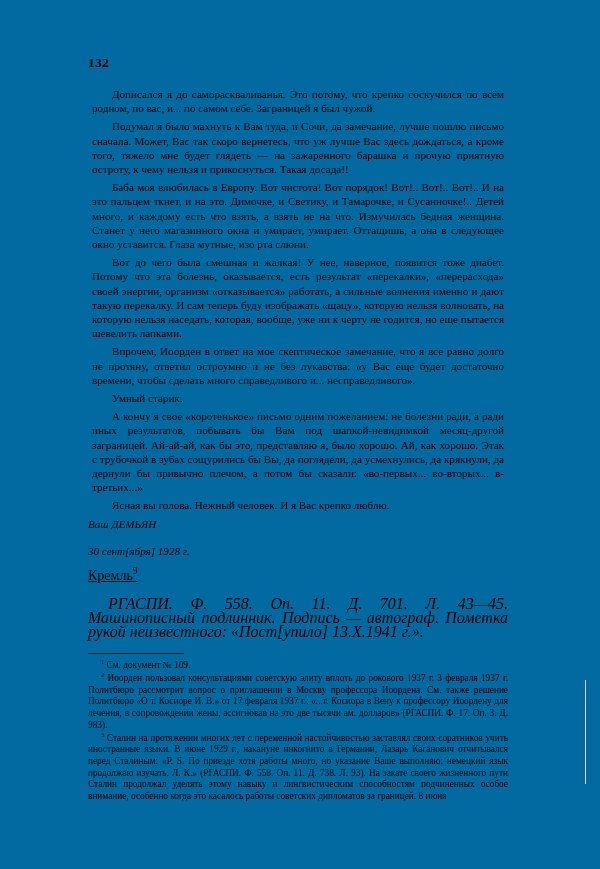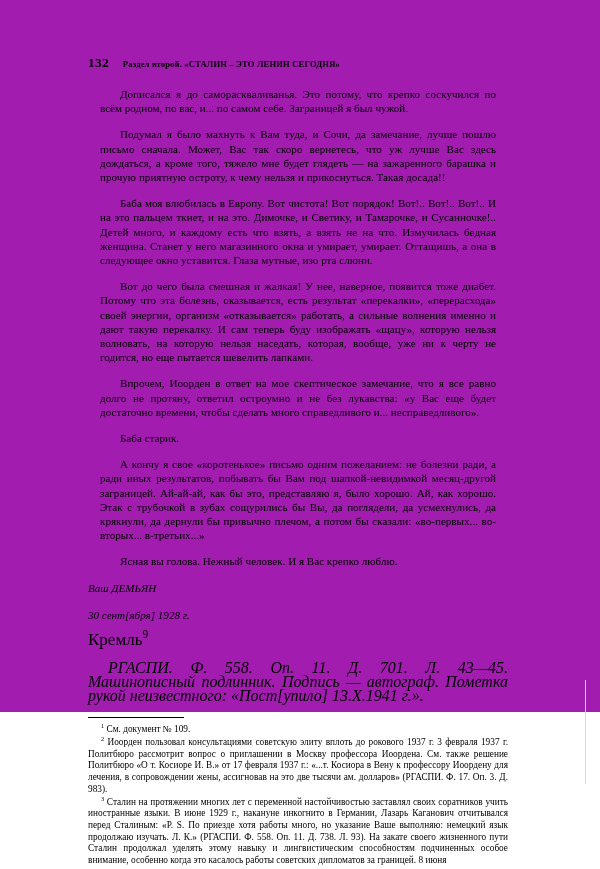--- a/index.html
+++ b/index.html
@@ -12,22 +12,22 @@
     height: 869px;
     position: relative;
     font-family: "Liberation Serif", serif;
     color: #000000;
     overflow: hidden;
   }
   .page {
     position: absolute;
     left: 0; top: 0;
     width: 600px;
-    height: 712px;
-    background: #a21caf;
+    height: 869px;
+    background: #0369a1;
   }
   .content {
     position: absolute;
     left: 88px;
     top: 55px;
     width: 420px;
   }
   .header-row {
     display: flex;
     align-items: baseline;
@@ -42,21 +42,21 @@
   .running-head {
     font-size: 8.6px;
     font-weight: bold;
     letter-spacing: 0.15px;
     text-transform: none;
   }
   p.body {
     font-size: 11.1px;
     line-height: 14.2px;
     text-align: justify;
-    margin: 12px;
+    margin: 4px;
     text-indent: 20px;
     hyphens: auto;
     -webkit-hyphens: auto;
   }
   .signature {
     font-size: 11.1px;
     line-height: 14.2px;
     text-align: left;
     margin: 3px 0 0 0;
     font-style: italic;
@@ -65,24 +65,25 @@
     font-style: italic;
   }
   .date-line {
     font-size: 11.1px;
     line-height: 14.2px;
     font-style: italic;
     margin: 13px 0 0 0;
     text-indent: 0;
   }
   .place-line {
-    font-size: 17px;
+    font-size: 14px;
     line-height: 14.2px;
     margin: 11px 0 0 0;
     text-indent: 0;
+    text-decoration: underline;
   }
   .archive {
     font-size: 16px;
     line-height: 14px;
     font-style: italic;
     text-align: justify;
     margin: 14px 0 0 0;
     text-indent: 20px;
   }
   .rule {
@@ -119,29 +120,28 @@
 </style>
 </head>
 <body>
 
 <div class="page">
 
   <div class="content">
 
     <div class="header-row">
       <div class="folio">132</div>
-      <div class="running-head">Раздел второй. «СТАЛИН – ЭТО ЛЕНИН СЕГОДНЯ»</div>
     </div>
 
     <p class="body">Дописался я до самораскваливанья. Это потому, что крепко соскучился по всём родном, по вас, и... по самом себе. Заграницей я был чужой.</p>
     <p class="body">Подумал я было махнуть к Вам туда, и Сочи, да замечание, лучше пошлю письмо сначала. Может, Вас так скоро вернетесь, что уж лучше Вас здесь дождаться, а кроме того, тяжело мне будет глядеть — на зажаренного барашка и прочую приятную остроту, к чему нельзя и прикоснуться. Такая досада!!</p>
     <p class="body">Баба моя влюбилась в Европу. Вот чистота! Вот порядок! Вот!.. Вот!.. Вот!.. И на это пальцем ткнет, и на это. Димочке, и Светику, и Тамарочке, и Сусанночке!.. Детей много, и каждому есть что взять, а взять не на что. Измучилась бедная женщина. Станет у него магазинного окна и умирает, умирает. Оттащишь, а она в следующее окно уставится. Глаза мутные, изо рта слюни.</p>
     <p class="body">Вот до чего была смешная и жалкая! У нее, наверное, появится тоже диабет. Потому что эта болезнь, оказывается, есть результат «перекалки», «перерасхода» своей энергии, организм «отказывается» работать, а сильные волнения именно и дают такую перекалку. И сам теперь буду изображать «щацу», которую нельзя волновать, на которую нельзя наседать, которая, вообще, уже ни к черту не годится, но еще пытается шевелить лапками.</p>
     <p class="body">Впрочем, Иоорден в ответ на мое скептическое замечание, что я все равно долго не протяну, ответил остроумно и не без лукавства: «у Вас еще будет достаточно времени, чтобы сделать много справедливого и... несправедливого».</p>
-    <p class="body">Баба старик.</p>
+    <p class="body">Умный старик.</p>
     <p class="body">А кончу я свое «коротенькое» письмо одним пожеланием: не болезни ради, а ради иных результатов, побывать бы Вам под шапкой-невидимкой месяц-другой заграницей. Ай-ай-ай, как бы это, представляю я, было хорошо. Ай, как хорошо. Этак с трубочкой в зубах сощурились бы Вы, да поглядели, да усмехнулись, да крякнули, да дернули бы привычно плечом, а потом бы сказали: «во-первых... во-вторых... в-третьих...»</p>
     <p class="body">Ясная вы голова. Нежный человек. И я Вас крепко люблю.</p>
 
     <p class="signature"><span>Ваш </span><span class="sig-name">ДЕМЬЯН</span></p>
 
     <p class="date-line">30 сент[ября] 1928 г.</p>
     <p class="place-line">Кремль<sup>9</sup></p>
 
     <p class="archive">РГАСПИ. Ф. 558. Оп. 11. Д. 701. Л. 43—45. Машинописный подлинник. Подпись — автограф. Пометка рукой неизвестного: «Пост[упило] 13.X.1941 г.».</p>
 

